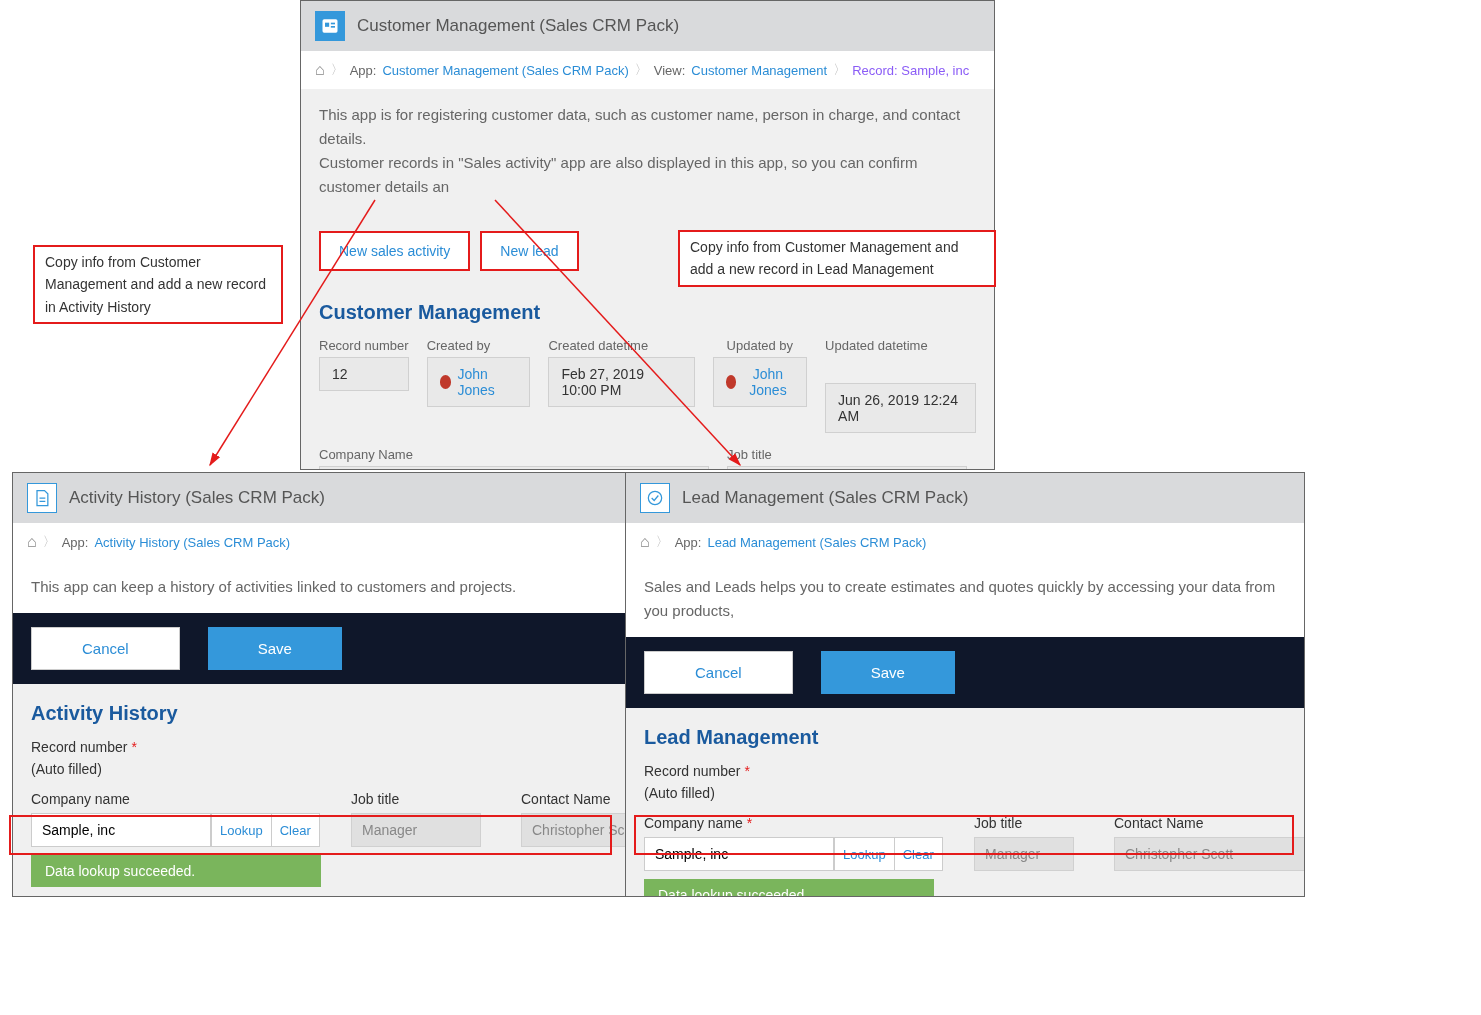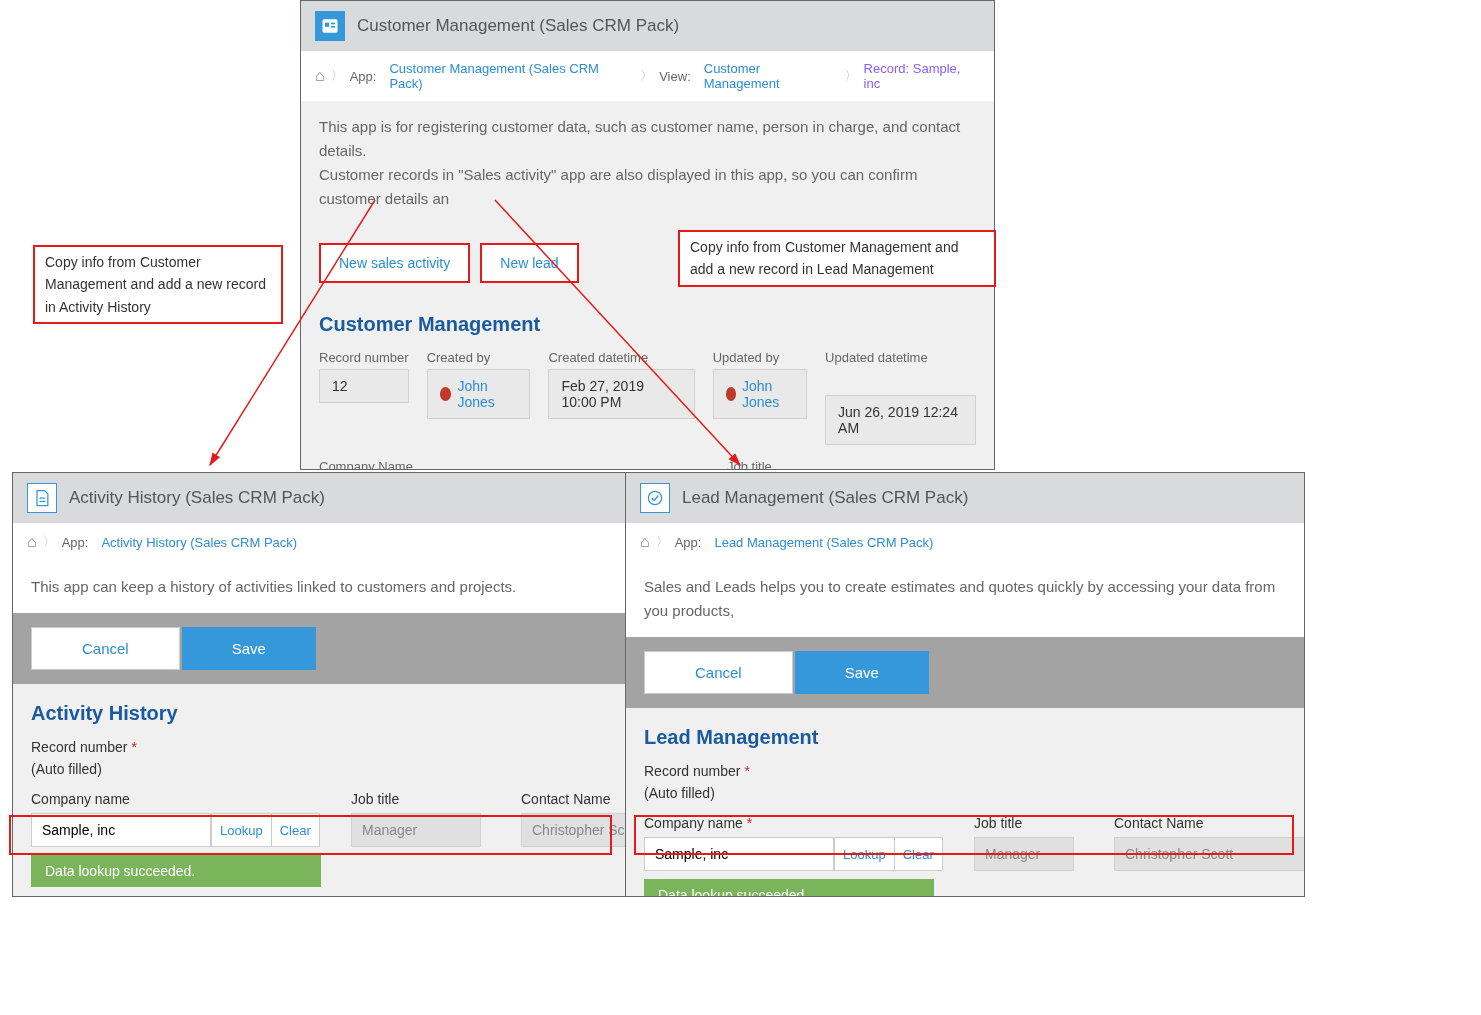--- a/index.html
+++ b/index.html
@@ -4,39 +4,39 @@
 <style>
 * { box-sizing: border-box; margin: 0; padding: 0; }
 body { font-family: Arial, sans-serif; font-size: 14px; color: #333; background: #fff; width: 1481px; height: 1015px; position: relative; }
 .panel { position: absolute; border: 1px solid #666; background: #fff; overflow: hidden; }
 .panel-header { background: #d9dadc; padding: 10px 14px; display: flex; align-items: center; gap: 12px; }
 .app-icon { width: 30px; height: 30px; background: #3498db; display: flex; align-items: center; justify-content: center; }
 .app-icon svg { width: 20px; height: 20px; fill: #fff; }
 .panel-title { font-size: 17px; color: #555; }
 .breadcrumb { display: flex; align-items: center; gap: 6px; padding: 10px 14px; font-size: 13px; color: #666; background: #fff; }
 .breadcrumb .home-icon { color: #888; font-size: 16px; }
-.breadcrumb .crumb { display: flex; align-items: center; gap: 13px; justify-content: flex-end; }
+.breadcrumb .crumb { display: flex; align-items: center; gap: 6px; justify-content: flex-end; }
 .breadcrumb .sep { color: #bbb; }
 .breadcrumb .link { color: #2b8dd6; }
 .breadcrumb .plain { color: #8b5cf6; }
 .desc-box { padding: 14px 18px; color: #666; font-size: 15px; line-height: 1.6; background: #f0f0f0; margin: 0; }
 .content-area { background: #f0f0f0; padding: 18px; }
 .action-row { display: flex; align-items: center; gap: 10px; margin-bottom: 30px; }
 .action-btn { border: 1px solid #b0b0b0; background: #fff; color: #2b8dd6; padding: 10px 18px; font-size: 14px; display: inline-block; }
 .nav-arrows { margin-left: auto; display: flex; gap: 12px; color: #bbb; font-size: 20px; }
 .section-title { font-size: 20px; color: #1a5a9e; font-weight: bold; margin-bottom: 14px; }
 .field-row { display: flex; gap: 18px; margin-bottom: 14px; }
 .field { display: flex; flex-direction: column; gap: 4px; }
 .field-label { font-size: 13px; color: #666; }
 .field-value { border: 1px solid #d0d0d0; background: #e9e9e9; padding: 8px 12px; font-size: 14px; min-height: 34px; display: flex; align-items: center; gap: 6px; }
 .user-avatar { width: 14px; height: 14px; background: #c0392b; border-radius: 50%; display: inline-block; }
 .user-link { color: #2b8dd6; }
 .red-box { border: 2px solid #e41b1b; }
 .annotation { position: absolute; border: 2px solid #e41b1b; background: #fff; padding: 4px 10px; font-size: 14px; color: #333; line-height: 1.6; }
-.btn-row { display: flex; gap: 2px; padding: 14px 18px; background: #a3a3a3; }
+.btn-row { display: flex; gap: 28px; padding: 14px 18px; background: #0f172a; }
 .btn-cancel { border: 1px solid #ccc; background: #fff; color: #2b8dd6; padding: 12px 50px; font-size: 15px; }
 .btn-save { border: none; background: #3498db; color: #fff; padding: 12px 50px; font-size: 15px; }
 .form-section { padding: 18px; background: #f0f0f0; }
 .req { color: #e41b1b; }
 .auto-filled { font-size: 14px; color: #333; margin-top: 6px; }
 .lookup-row { display: flex; gap: 40px; margin-top: 14px; }
 .lookup-field { display: flex; flex-direction: column; gap: 6px; }
 .lookup-input-group { display: flex; align-items: stretch; }
 .lookup-input { border: 1px solid #ccc; background: #fff; padding: 8px 10px; font-size: 14px; width: 180px; }
 .lookup-btn { border: 1px solid #ccc; background: #fff; color: #2b8dd6; padding: 8px 8px; font-size: 13px; }
@@ -96,21 +96,21 @@
         <div class="field-label">Created by</div>
         <div class="field-value">
             <span class="user-avatar"></span>
             <span class="user-link">John Jones</span>
           </div>
       </div>
       <div class="field" style="width:155px;">
         <div class="field-label">Created datetime</div>
         <div class="field-value">Feb 27, 2019 10:00 PM</div>
       </div>
-      <div class="field" style="width:100px;">
+      <div class="field" style="width:100px;text-align:center;">
         <div class="field-label">Updated by</div>
         <div class="field-value">
             <span class="user-avatar"></span>
             <span class="user-link">John Jones</span>
           </div>
       </div>
       <div class="field" style="width:160px;gap:30px;">
         <div class="field-label">Updated datetime</div>
         <div class="field-value">Jun 26, 2019 12:24 AM</div>
       </div>

